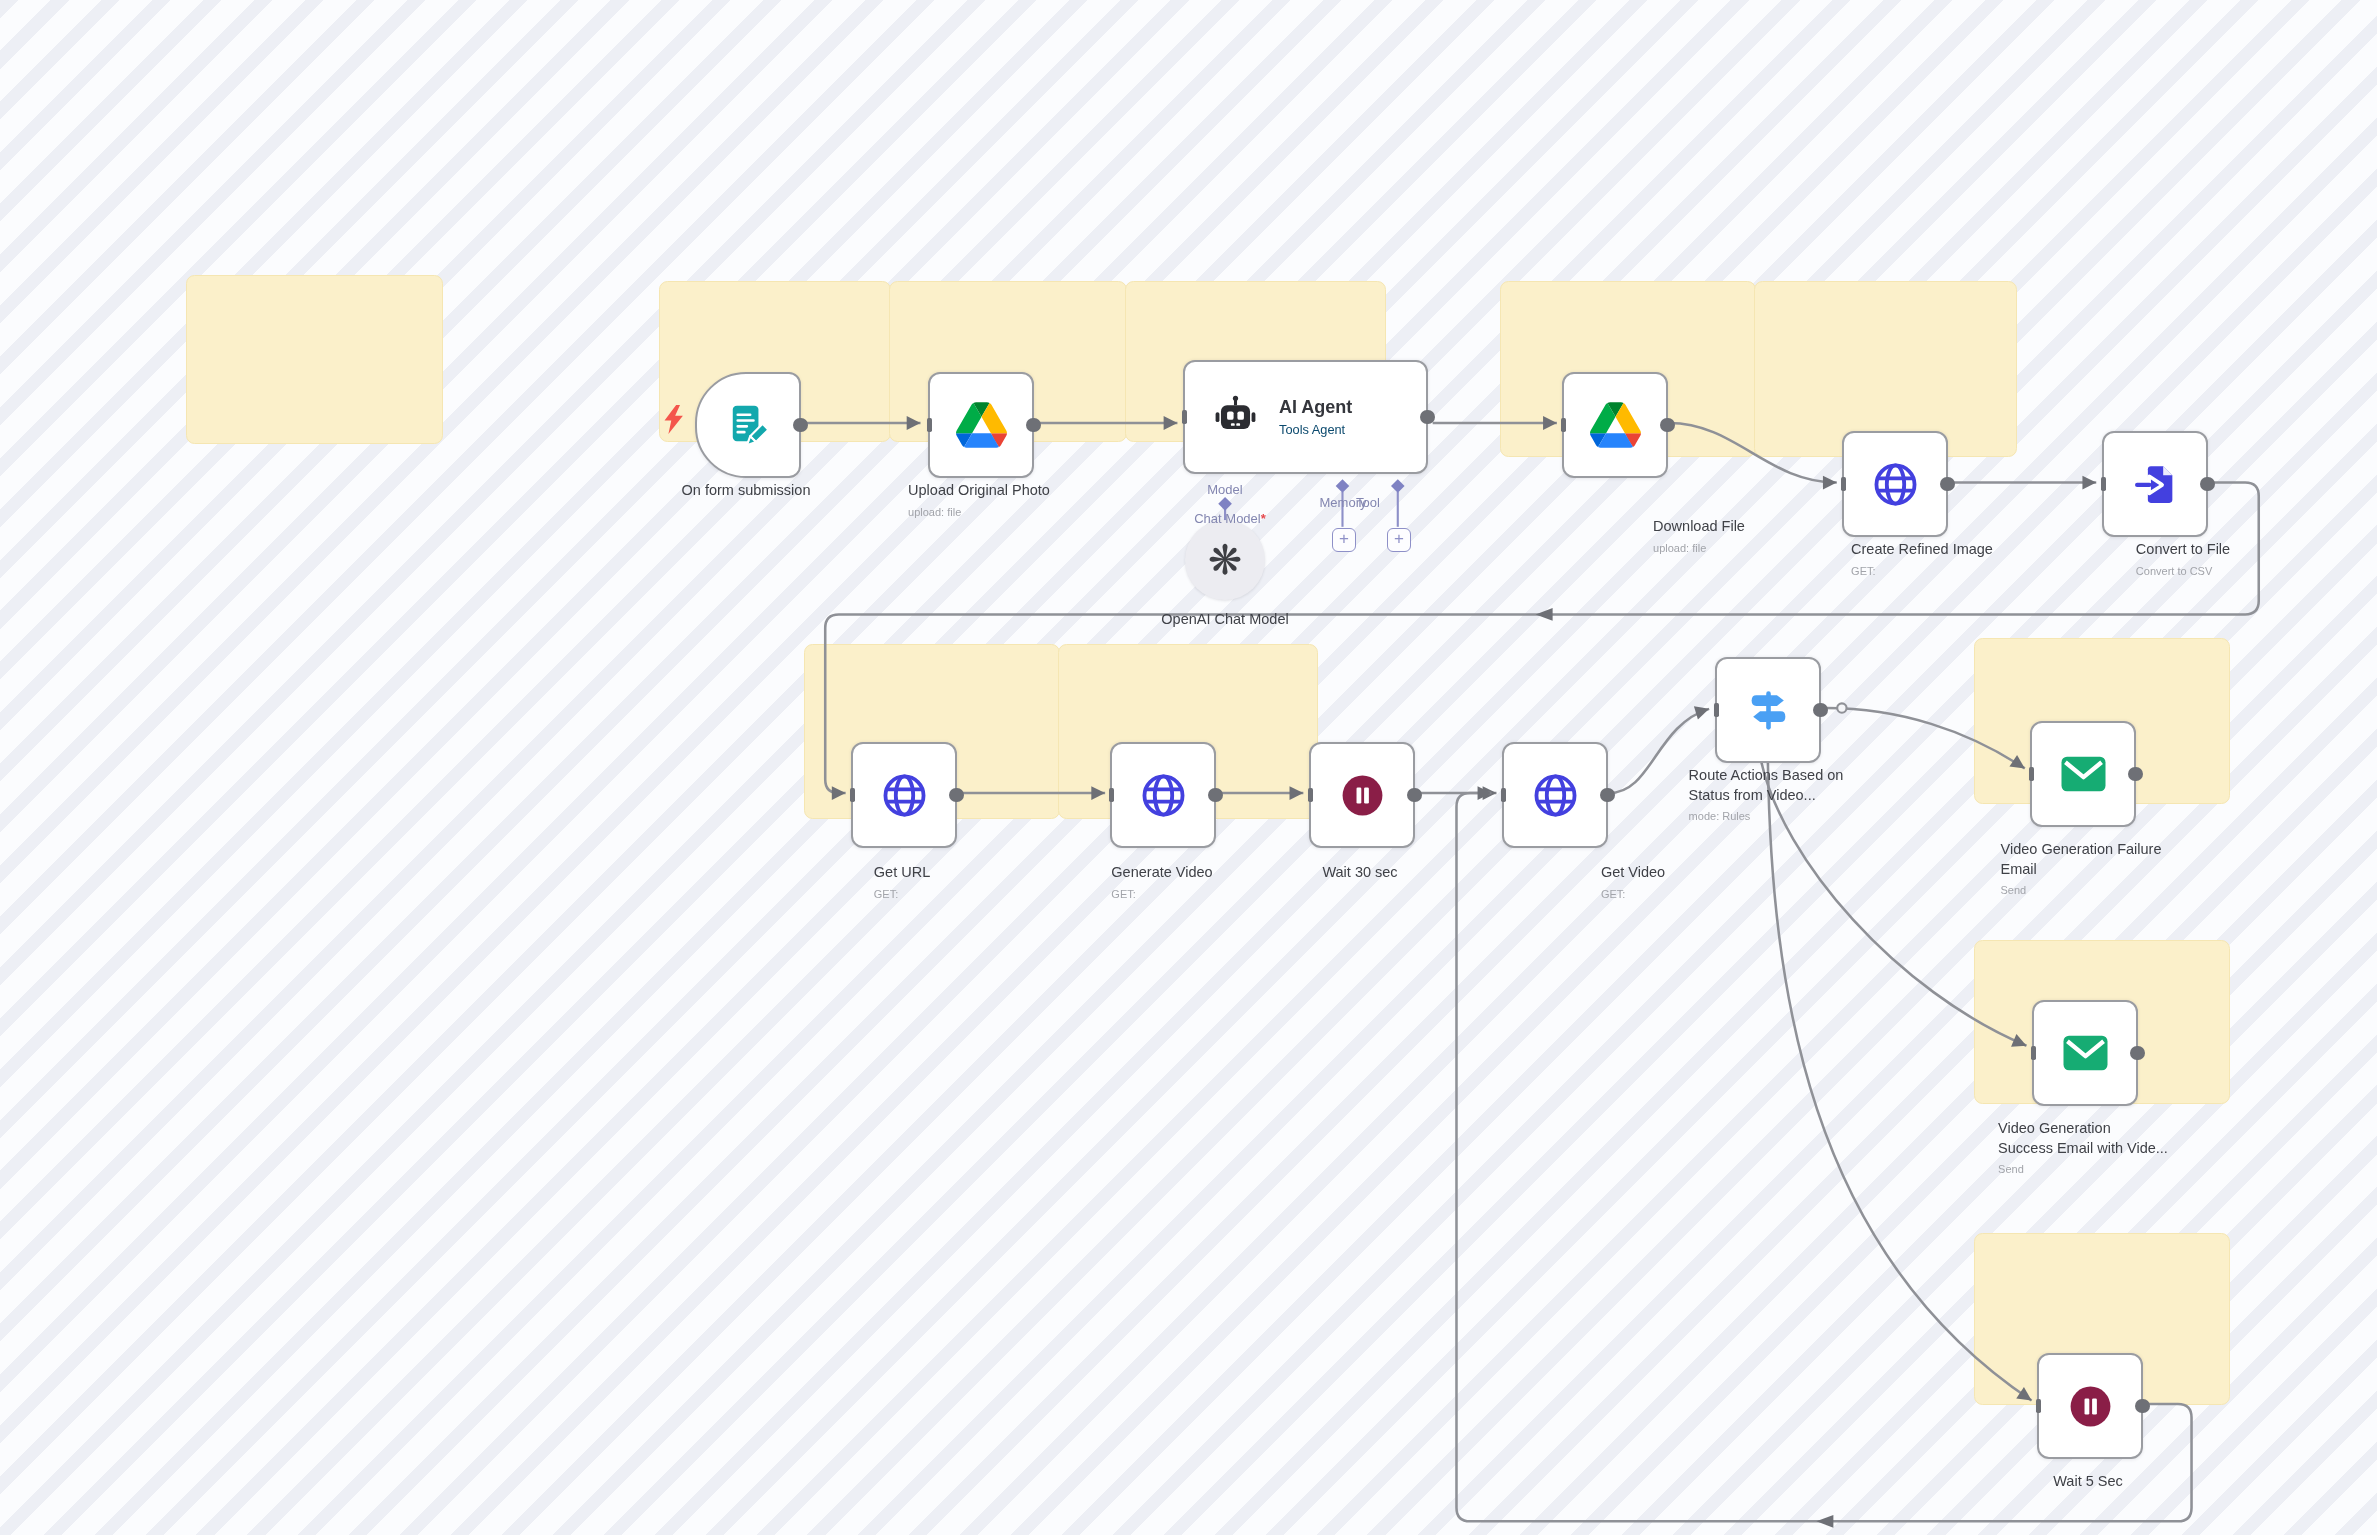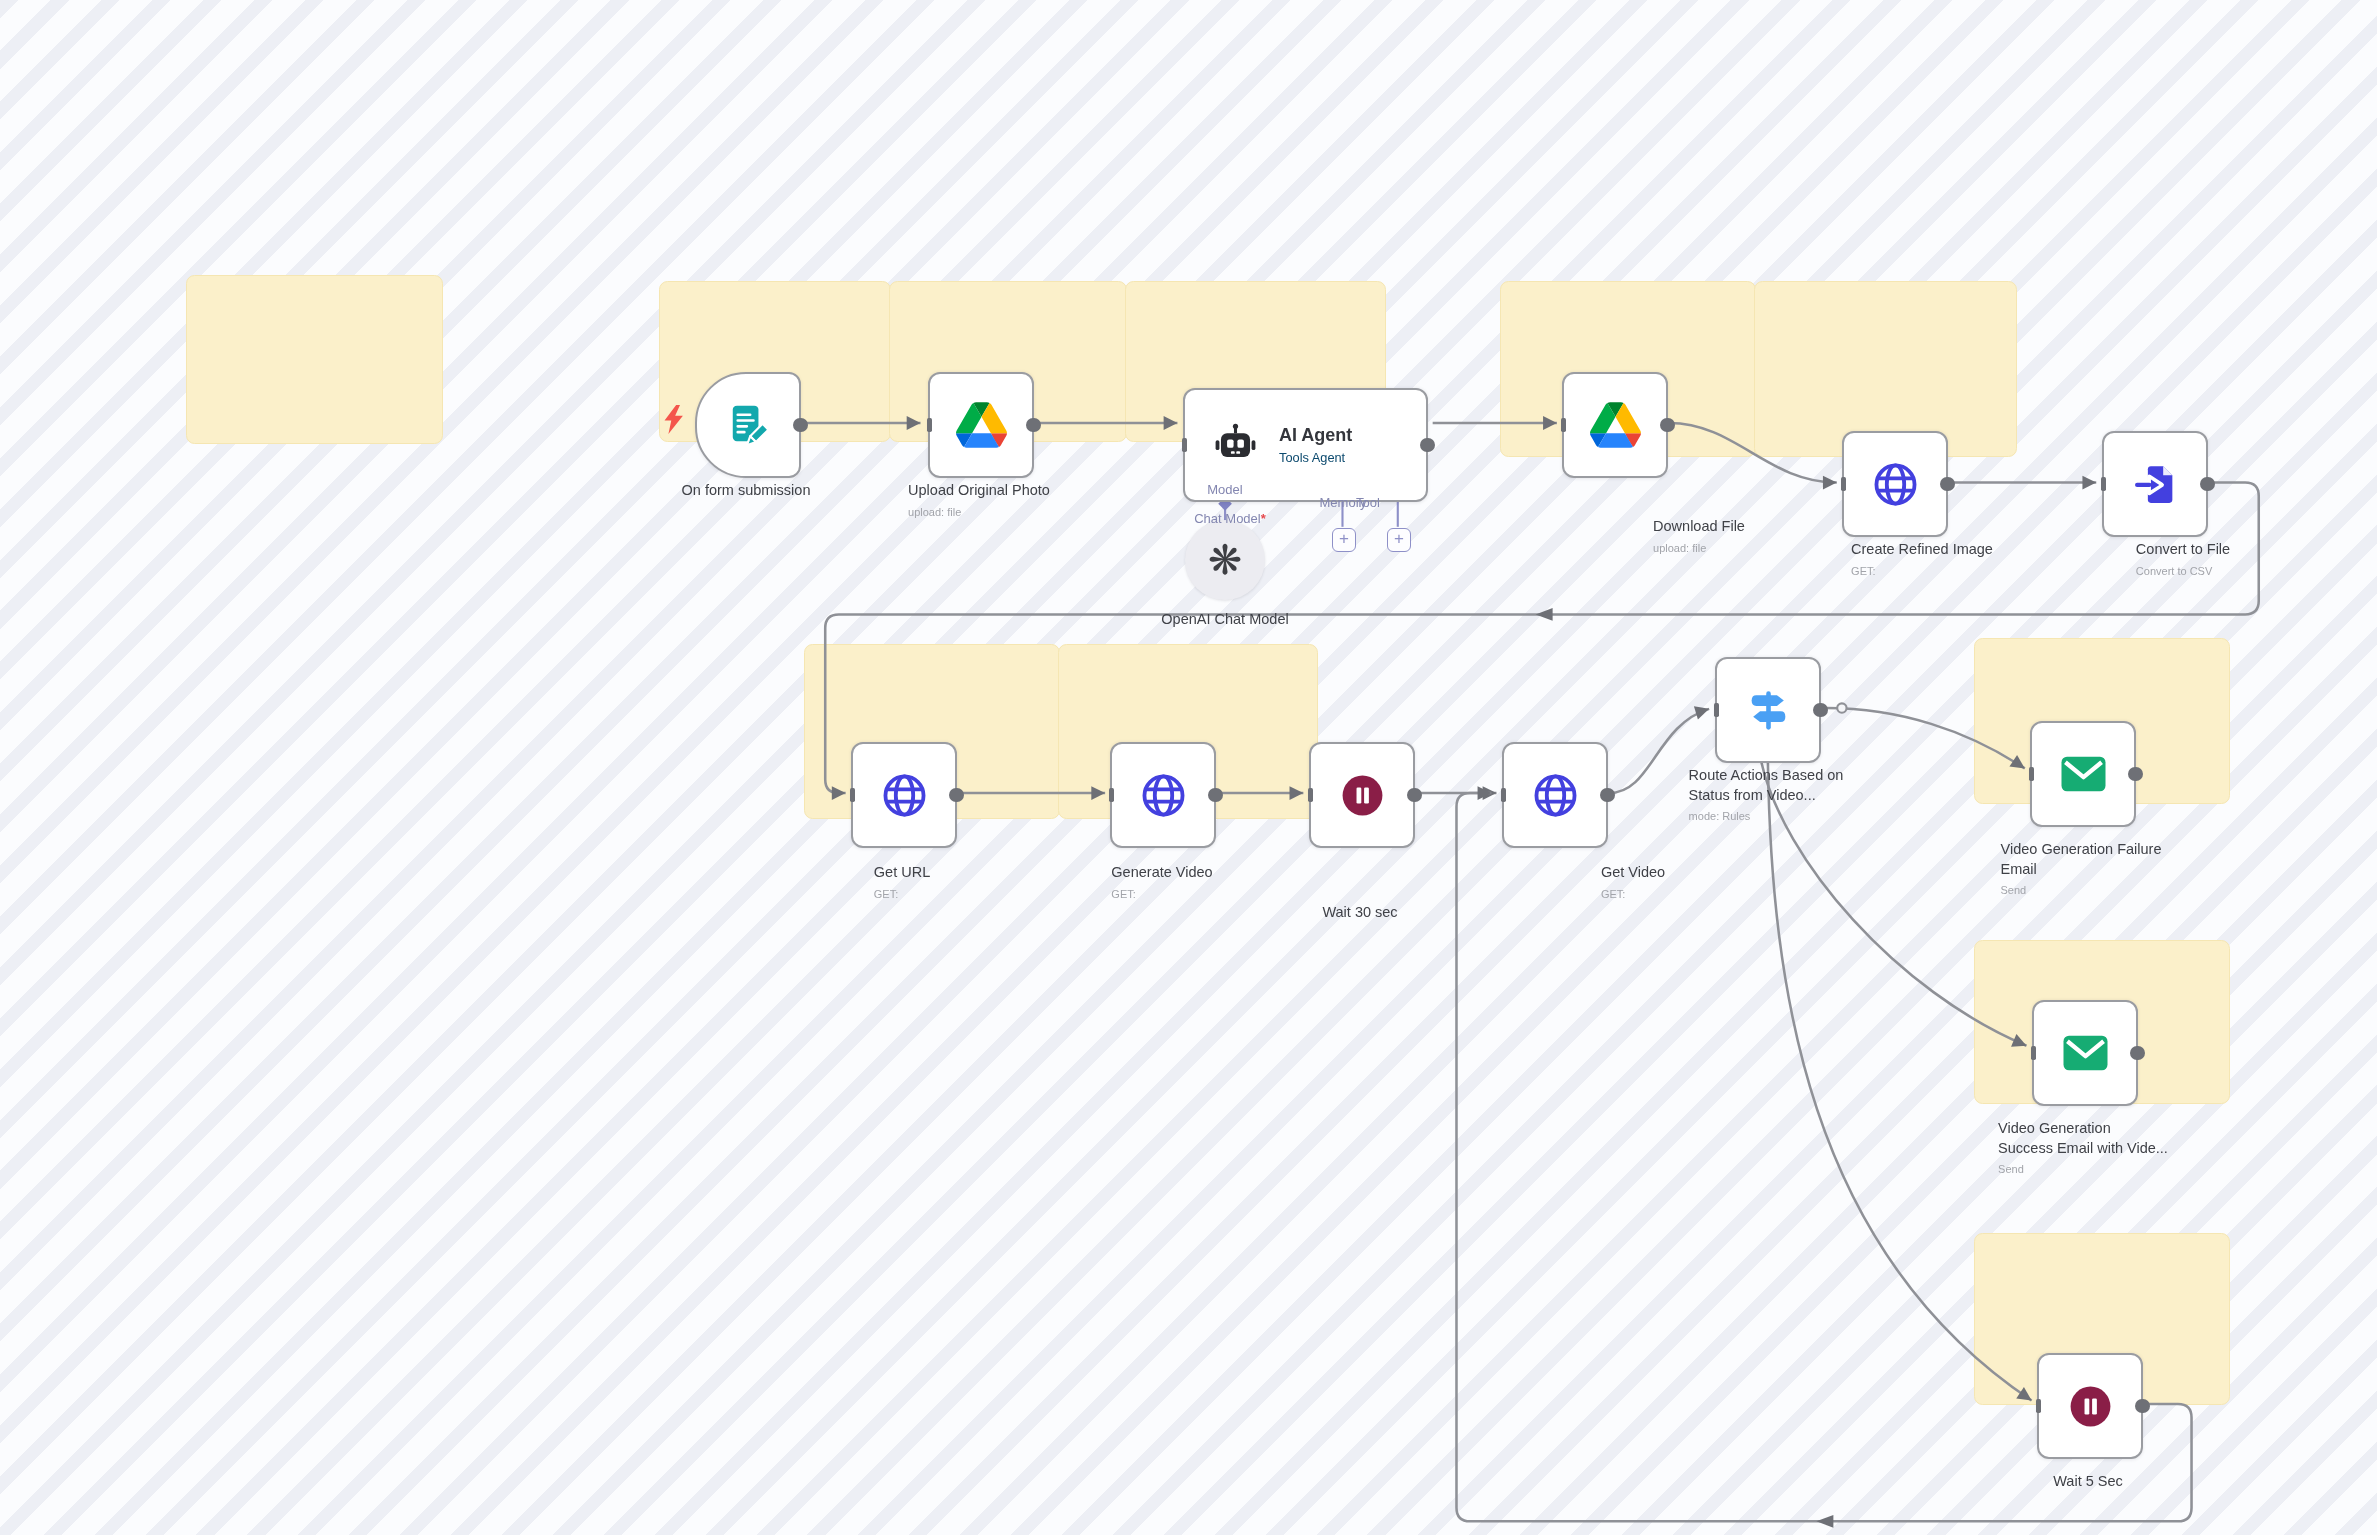--- a/index.html
+++ b/index.html
@@ -98,21 +98,21 @@
           <path d="m73.55 76.8c1.35-.8 2.5-1.9 3.3-3.3l1.6-2.75 7.65-13.25c.8-1.4 1.2-2.95 1.2-4.5h-27.502l5.852 11.5z" fill="#ea4335"></path>
           <path d="m43.65 25 13.75-23.8c-1.35-.8-2.9-1.2-4.5-1.2h-18.5c-1.6 0-3.15.45-4.5 1.2z" fill="#00832d"></path>
           <path d="m59.8 53h-32.3l-13.75 23.8c1.35.8 2.9 1.2 4.5 1.2h50.8c1.6 0 3.15-.45 4.5-1.2z" fill="#2684fc"></path>
           <path d="m73.4 26.5-12.7-22c-.8-1.4-1.95-2.5-3.3-3.3l-13.75 23.8 16.15 28h27.45c0-1.55-.4-3.1-1.2-4.5z" fill="#ffba00"></path>
         </svg>
       </div>
       <div class="port-in"></div>
       <div class="port-out"></div>
     </div>
     <div class="nlabel" style="left: 979px; top: 481px; max-width: 238px;">Upload Original Photo<span class="sub">upload: file</span></div>
-    <div class="node wide" style="left: 1183px; top: 388px; width: 245px; height: 114px;">
+    <div class="node wide" style="left: 1183px; top: 360px; width: 245px; height: 114px;">
       <div class="icon">
         <svg width="53" height="49" viewBox="0 0 64 64">
           <g fill="#2b2c31">
             <rect x="30" y="7" width="4" height="9"></rect>
             <circle cx="32" cy="7" r="3.4"></circle>
             <rect x="13" y="16" width="38" height="31" rx="8"></rect>
             <rect x="6" y="25" width="5" height="13" rx="2.5"></rect>
             <rect x="53" y="25" width="5" height="13" rx="2.5"></rect>
           </g>
           <rect x="21" y="24" width="8.5" height="11" rx="2.5" fill="#fff"></rect>
@@ -200,21 +200,21 @@
       <div class="icon">
         <svg width="51" height="51" viewBox="0 0 64 64">
           <circle cx="32" cy="32" r="25" fill="#8a1e47"></circle>
           <rect x="24.5" y="22" width="6" height="20" rx="1.6" fill="#fff"></rect>
           <rect x="34" y="22" width="6" height="20" rx="1.6" fill="#fff"></rect>
         </svg>
       </div>
       <div class="port-in"></div>
       <div class="port-out"></div>
     </div>
-    <div class="nlabel" style="left: 1360px; top: 903px; max-width: 238px;">Wait 30 sec</div>
+    <div class="nlabel" style="left: 1360px; top: 863px; max-width: 238px;">Wait 30 sec</div>
     <div class="node" style="left: 1502px; top: 742px; width: 102px; height: 102px;">
       <div class="icon">
         <svg width="53" height="53" viewBox="0 0 64 64" fill="none" stroke="#4340df" stroke-width="4.6">
           <circle cx="32" cy="32" r="23"></circle>
           <ellipse cx="32" cy="32" rx="10.5" ry="23"></ellipse>
           <path d="M12 24.5 H52 M12 39.5 H52"></path>
         </svg>
       </div>
       <div class="port-in"></div>
       <div class="port-out"></div>

